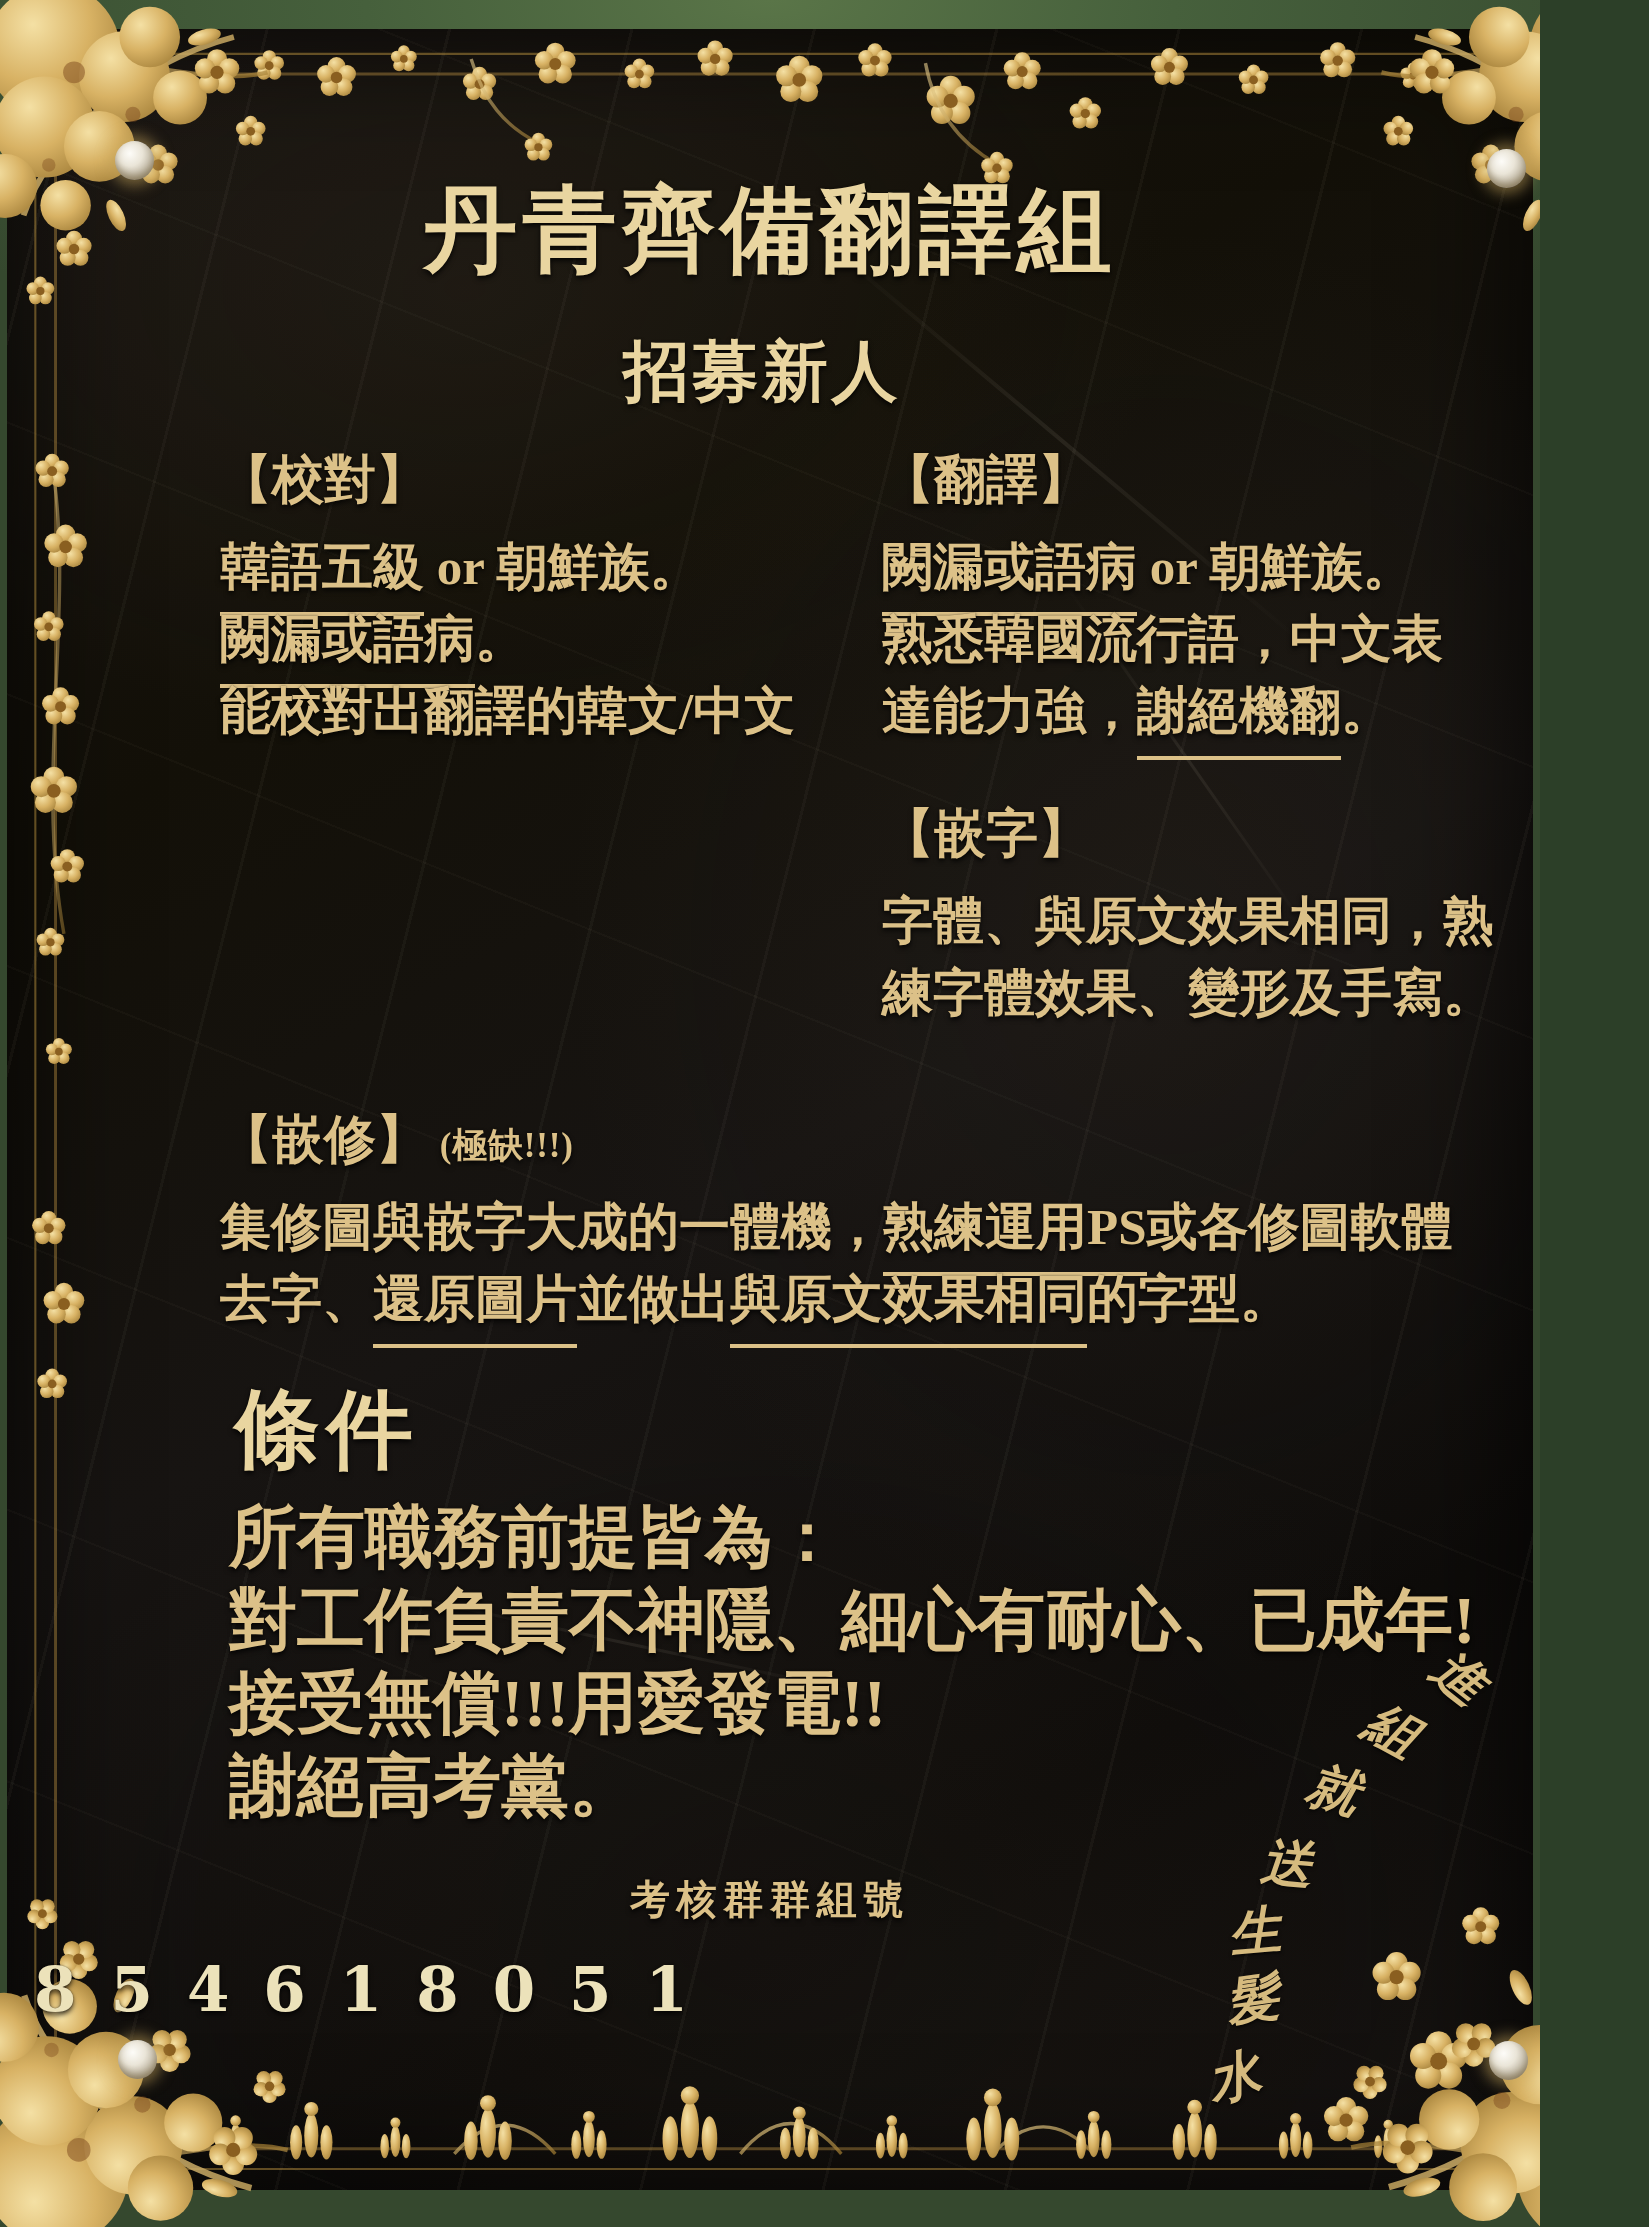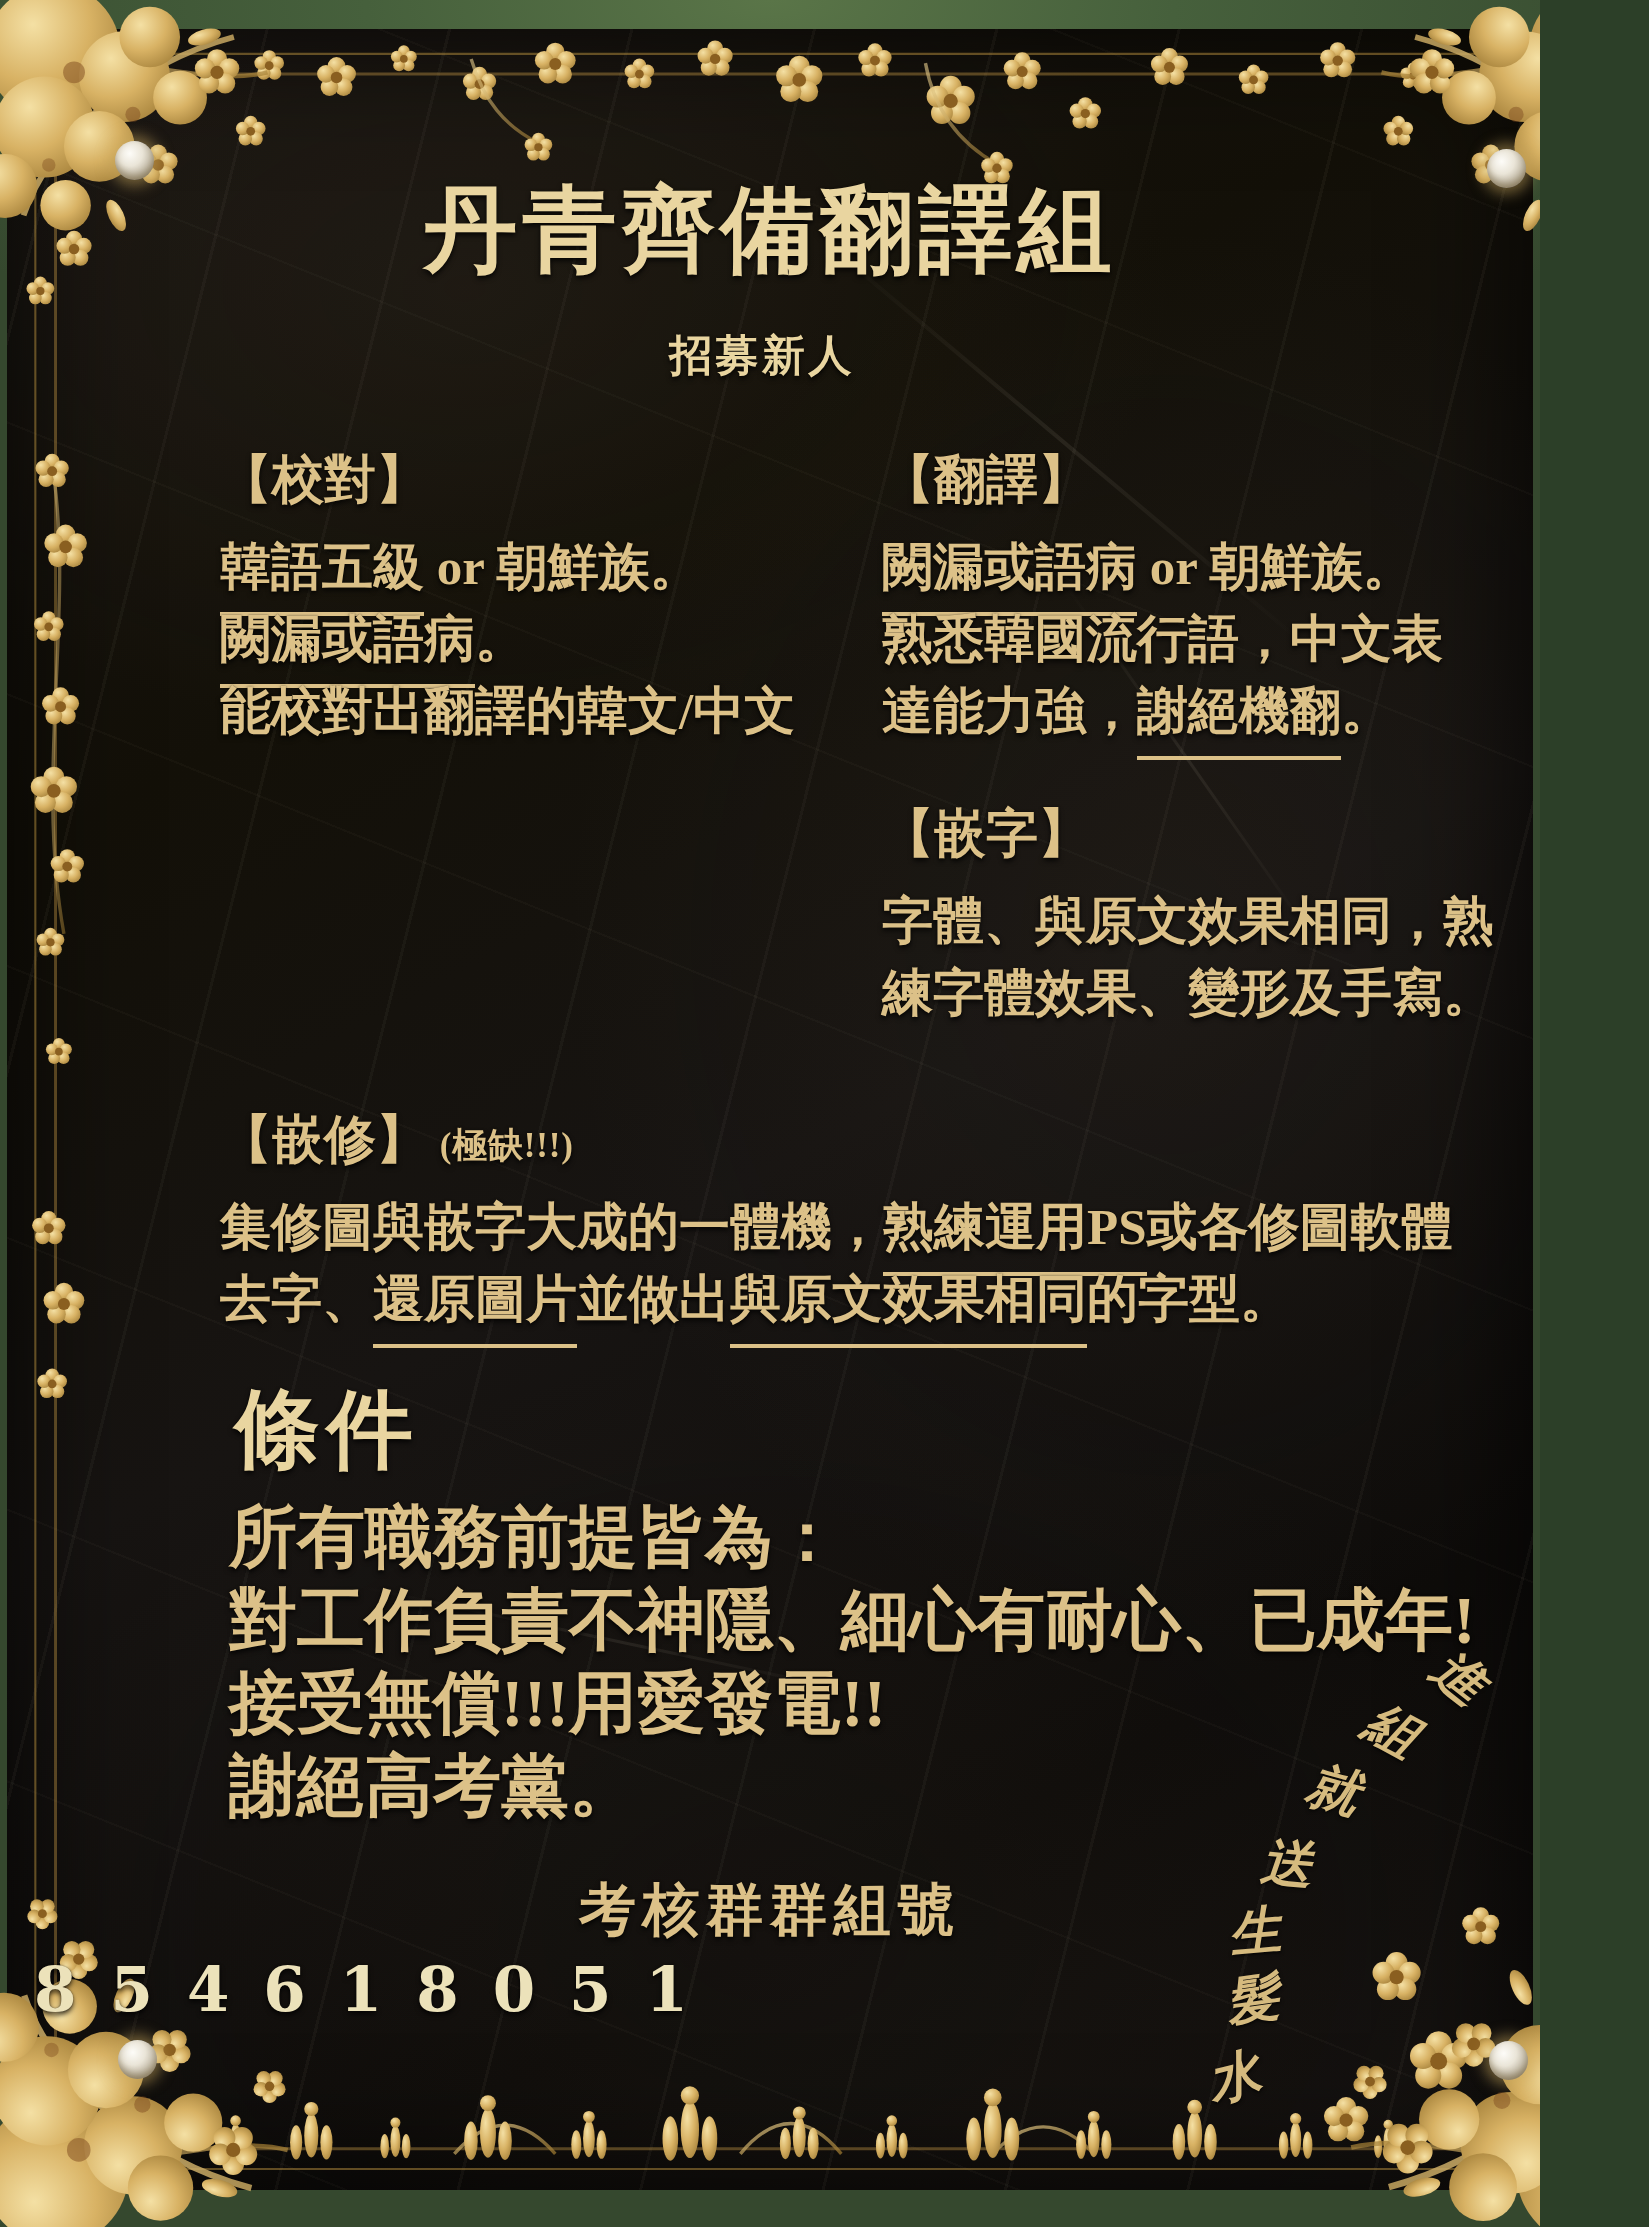--- a/index.html
+++ b/index.html
@@ -39,42 +39,42 @@
   }
   .t-shadow{text-shadow:0 2.5px 5px rgba(0,0,0,.75),0 0 1.7px rgba(0,0,0,.5);}
 
   .title{
     position:absolute;left:0;right:0;top:167px;text-align:center;
     font-size:94px;font-weight:700;letter-spacing:5px;
     color:var(--gold-title,#e9d5a0);
   }
   .subtitle{
     position:absolute;left:0;right:16px;top:327px;text-align:center;
-    font-size:43px;font-weight:700;letter-spacing:3.4px;
+    font-size:66px;font-weight:700;letter-spacing:3.4px;
     color:var(--gold-title,#e6cf98);
   }
 
   .sec{position:absolute;color:var(--gold-text,#dcc188);}
   .sec-head{font-size:52px;font-weight:700;line-height:71px;white-space:nowrap;}
   .sec-head .note{font-size:35px;font-weight:700;margin-left:11.8px;letter-spacing:0.8px;}
   .sec-body{margin-top:10px;}
   .tline{font-size:51px;line-height:72px;white-space:nowrap;font-weight:600;}
   .tline .u{border-bottom:4.2px solid currentColor;padding-bottom:17px;}
 
   .cond-head{
     position:absolute;left:234px;top:1372px;
     font-size:86px;font-weight:800;letter-spacing:6.7px;
     color:var(--gold-title,#e7d09a);
   }
   .cond-lines{position:absolute;left:229px;top:1496px;color:var(--gold-text,#dcc188);}
   .cond-lines .cl{font-size:68px;line-height:83px;font-weight:600;white-space:nowrap;}
 
   .group-label{
     position:absolute;left:0;right:0;top:1872px;text-align:center;
-    font-size:57px;font-weight:700;letter-spacing:6.7px;
+    font-size:40px;font-weight:700;letter-spacing:6.7px;
     color:var(--gold-text,#dfc58d);
   }
   .group-number{
     position:absolute;left:0;right:0;top:1954px;
     font-size:61px;font-weight:600;letter-spacing:34px;text-indent:34px;
     color:var(--number-cream,#ece2ba);
     font-family:"DejaVu Serif","Liberation Serif",serif;
   }
 
   .arc-ch{

